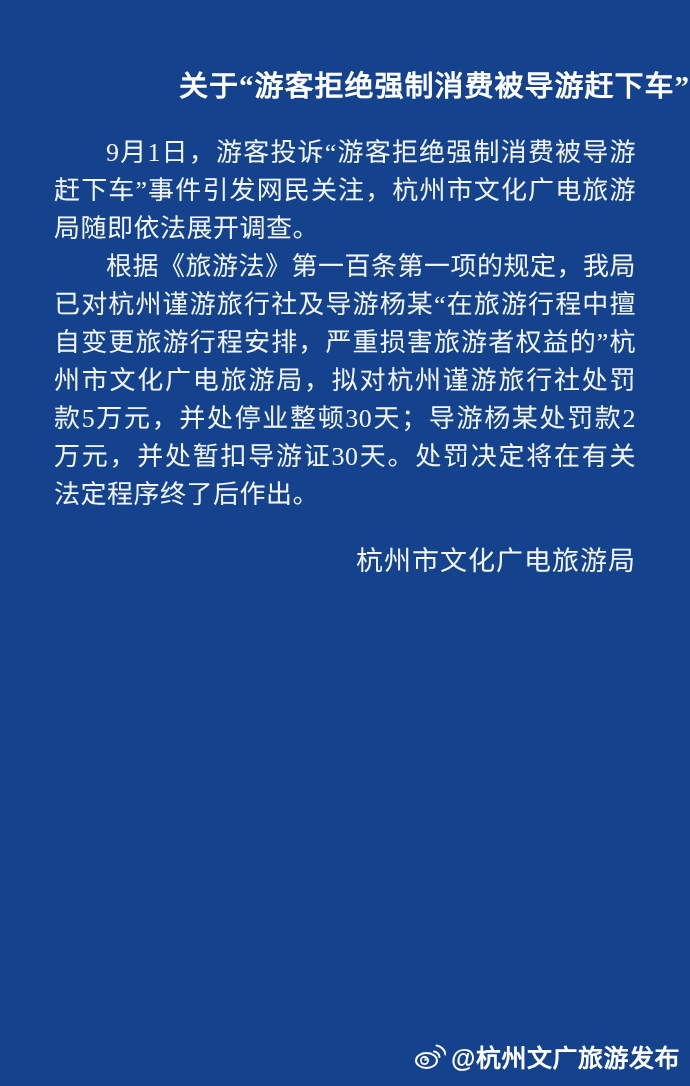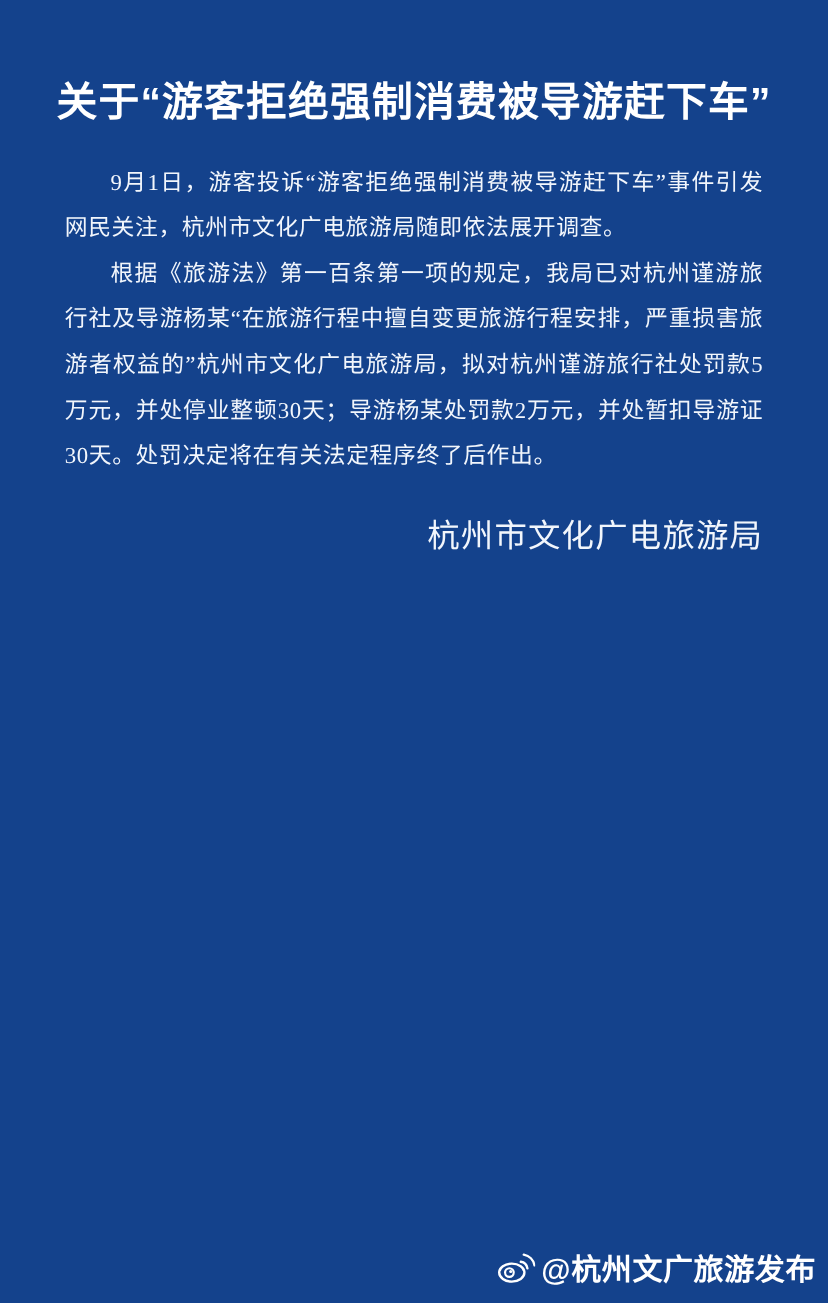--- a/index.html
+++ b/index.html
@@ -21,33 +21,33 @@
   }
   .page {
     width: 690px;
     height: 1086px;
     position: relative;
     box-sizing: border-box;
   }
   .title {
     margin: 0;
     padding-top: 60px;
-    text-align: center;
+    text-align: right;
     color: var(--title);
-    font-family: Liberation Sans, sans-serif;
+    font-family: Liberation Serif, serif;
     font-weight: 700;
-    font-size: 34px;
+    font-size: 29px;
     line-height: 52px;
     letter-spacing: 1px;
   }
   .body-text {
     width: 582px;
     margin: 22px auto 0 auto;
     color: var(--text);
-    font-size: 19px;
+    font-size: 26px;
     line-height: 38px;
     letter-spacing: 0.5px;
     text-align: justify;
   }
   .body-text p {
     margin: 0;
     text-indent: 2em;
   }
   .signature {
     width: 582px;

